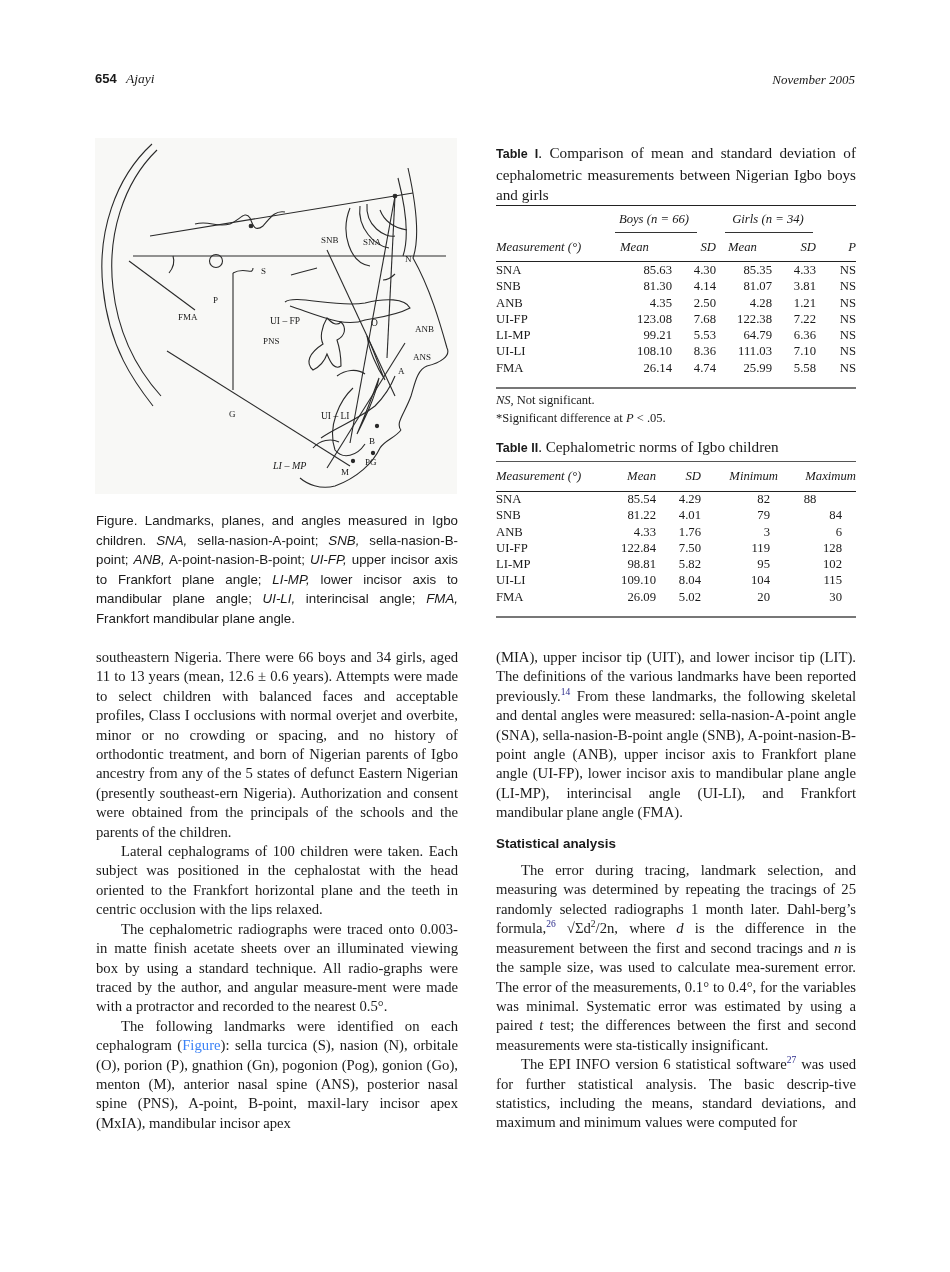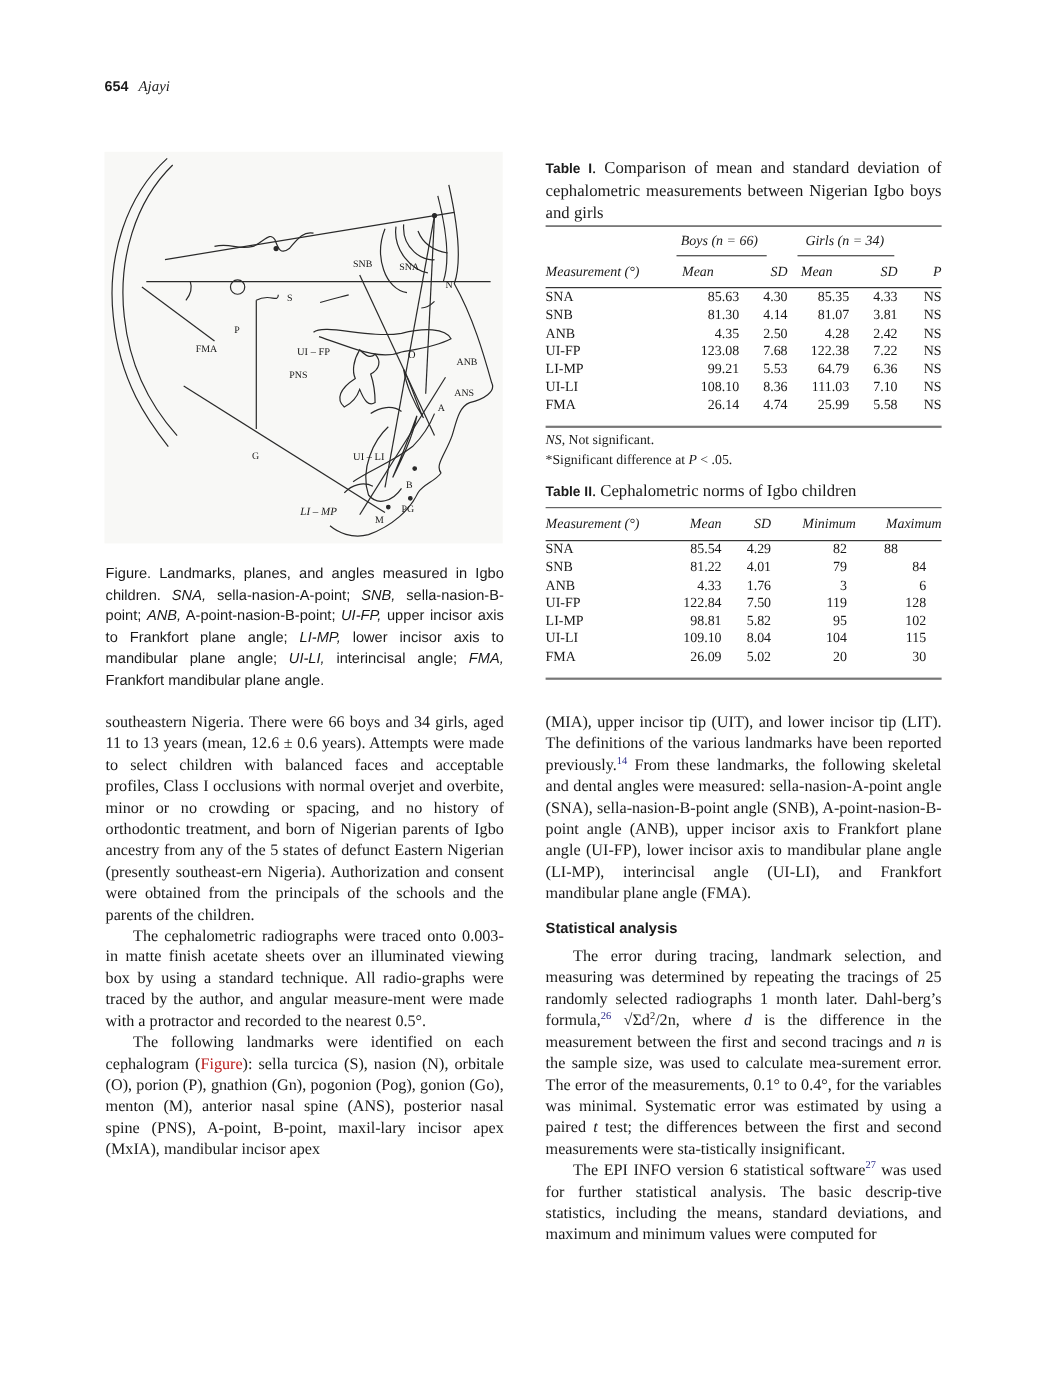--- a/index.html
+++ b/index.html
@@ -26,34 +26,35 @@
   .num { text-align: right; }
   .rule-thick { position: absolute; left: 496px; width: 360px; border-top: 1.6px solid #222; }
   .rule-thin { position: absolute; left: 496px; width: 360px; border-top: 1px solid #555; }
   .rule-bottom { position: absolute; left: 496px; width: 360px; border-top: 2px solid #777; }
   .tbl-note { position: absolute; left: 496px; font-family: "Liberation Serif", serif; font-size: 12.5px; line-height: 17.5px; }
 
   
   .col { position: absolute; width: 362px; font-family: "Liberation Serif", serif; font-size: 14.7px; line-height: 19.4px; text-align: justify; }
   .col p { margin: 0; }
   .col p.ind { text-indent: 25px; }
-  .link { color: #b91c1c; }
+  .link { color: #3b82f6; }
   sup { font-size: 9.5px; line-height: 0; }
   .sup-link { color: #2a2a8a; }
   .sec-head { font-family: "Liberation Sans", sans-serif; font-weight: bold; font-size: 13.4px; margin: 11px 0 8px 0 !important; }
   .i { font-style: italic; }
 </style>
 </head>
 <body>
 
 <div class="hdr-left">
   <span class="pg">654</span>
   <span class="au">Ajayi</span>
 </div>
 <div class="hdr-right">
+  <div>November 2005</div>
 </div>
 
 <div class="figure">
   <svg viewBox="0 0 362 356" fill="none" stroke="#2a2a2a" stroke-width="1.1">
 
     <path d="M57 6 C 20 40, 2 95, 8 150 C 14 210, 40 245, 58 268"></path>
     <path d="M62 12 C 28 45, 12 98, 18 150 C 24 205, 48 238, 66 258"></path>
 
     <path d="M313 30 C 322 70, 325 100, 318 120 C 335 150, 345 185, 352 210 C 356 218, 345 225, 332 228 C 322 232, 320 245, 316 258 C 310 275, 300 285, 306 292"></path>
     <path d="M303 40 C 312 75, 314 100, 308 118"></path>
@@ -176,21 +177,21 @@
         <td class="num" style="padding-right: 0px;">4.14</td>
         <td class="num" style="padding-right: 0px;">81.07</td>
         <td class="num" style="padding-right: 0px;">3.81</td>
         <td class="num">NS</td>
       </tr>
       <tr>
         <td>ANB</td>
         <td class="num" style="padding-right: 0px;">4.35</td>
         <td class="num" style="padding-right: 0px;">2.50</td>
         <td class="num" style="padding-right: 0px;">4.28</td>
-        <td class="num" style="padding-right: 0px;">2.42</td>
+        <td class="num" style="padding-right: 0px;">1.21</td>
         <td class="num">NS</td>
       </tr>
       <tr>
         <td>UI-FP</td>
         <td class="num" style="padding-right: 0px;">123.08</td>
         <td class="num" style="padding-right: 0px;">7.68</td>
         <td class="num" style="padding-right: 0px;">122.38</td>
         <td class="num" style="padding-right: 0px;">7.22</td>
         <td class="num">NS</td>
       </tr>
@@ -298,20 +299,21 @@
         <td class="num" style="padding-right: 8px;">20</td>
         <td class="num" style="padding-right: 14px;">30</td>
       </tr>
     </tbody>
 </table>
 <div class="rule-thick" style="top:491px;"></div>
 <div class="rule-bottom" style="top:616px;"></div>
 
 <div class="col" style="left:96px;top:648px;">
   <p>southeastern Nigeria. There were 66 boys and 34 girls, aged 11 to 13 years (mean, 12.6 ± 0.6 years). Attempts were made to select children with balanced faces and acceptable profiles, Class I occlusions with normal overjet and overbite, minor or no crowding or spacing, and no history of orthodontic treatment, and born of Nigerian parents of Igbo ancestry from any of the 5 states of defunct Eastern Nigerian (presently southeast-ern Nigeria). Authorization and consent were obtained from the principals of the schools and the parents of the children.</p>
+  <p class="ind">Lateral cephalograms of 100 children were taken. Each subject was positioned in the cephalostat with the head oriented to the Frankfort horizontal plane and the teeth in centric occlusion with the lips relaxed.</p>
   <p class="ind">The cephalometric radiographs were traced onto 0.003-in matte finish acetate sheets over an illuminated viewing box by using a standard technique. All radio-graphs were traced by the author, and angular measure-ment were made with a protractor and recorded to the nearest 0.5°.</p>
   <p class="ind"><span>The following landmarks were identified on each cephalogram (</span><span class="link">Figure</span><span>): sella turcica (S), nasion (N), orbitale (O), porion (P), gnathion (Gn), pogonion (Pog), gonion (Go), menton (M), anterior nasal spine (ANS), posterior nasal spine (PNS), A-point, B-point, maxil-lary incisor apex (MxIA), mandibular incisor apex</span></p>
 </div>
 
 <div class="col" style="left:496px;top:648px;width:360px;">
   <p><span>(MIA), upper incisor tip (UIT), and lower incisor tip (LIT). The definitions of the various landmarks have been reported previously.</span><sup class="sup-link">14</sup><span> From these landmarks, the following skeletal and dental angles were measured: sella-nasion-A-point angle (SNA), sella-nasion-B-point angle (SNB), A-point-nasion-B-point angle (ANB), upper incisor axis to Frankfort plane angle (UI-FP), lower incisor axis to mandibular plane angle (LI-MP), interincisal angle (UI-LI), and Frankfort mandibular plane angle (FMA).</span></p>
   <p class="sec-head">Statistical analysis</p>
   <p class="ind"><span>The error during tracing, landmark selection, and measuring was determined by repeating the tracings of 25 randomly selected radiographs 1 month later. Dahl-berg’s formula,</span><sup class="sup-link">26</sup><span> √Σd</span><sup>2</sup><span>/2n, where </span><span class="i">d</span><span> is the difference in the measurement between the first and second tracings and </span><span class="i">n</span><span> is the sample size, was used to calculate mea-surement error. The error of the measurements, 0.1° to 0.4°, for the variables was minimal. Systematic error was estimated by using a paired </span><span class="i">t</span><span> test; the differences between the first and second measurements were sta-tistically insignificant.</span></p>
   <p class="ind"><span>The EPI INFO version 6 statistical software</span><sup class="sup-link">27</sup><span> was used for further statistical analysis. The basic descrip-tive statistics, including the means, standard deviations, and maximum and minimum values were computed for</span></p>
 </div>

